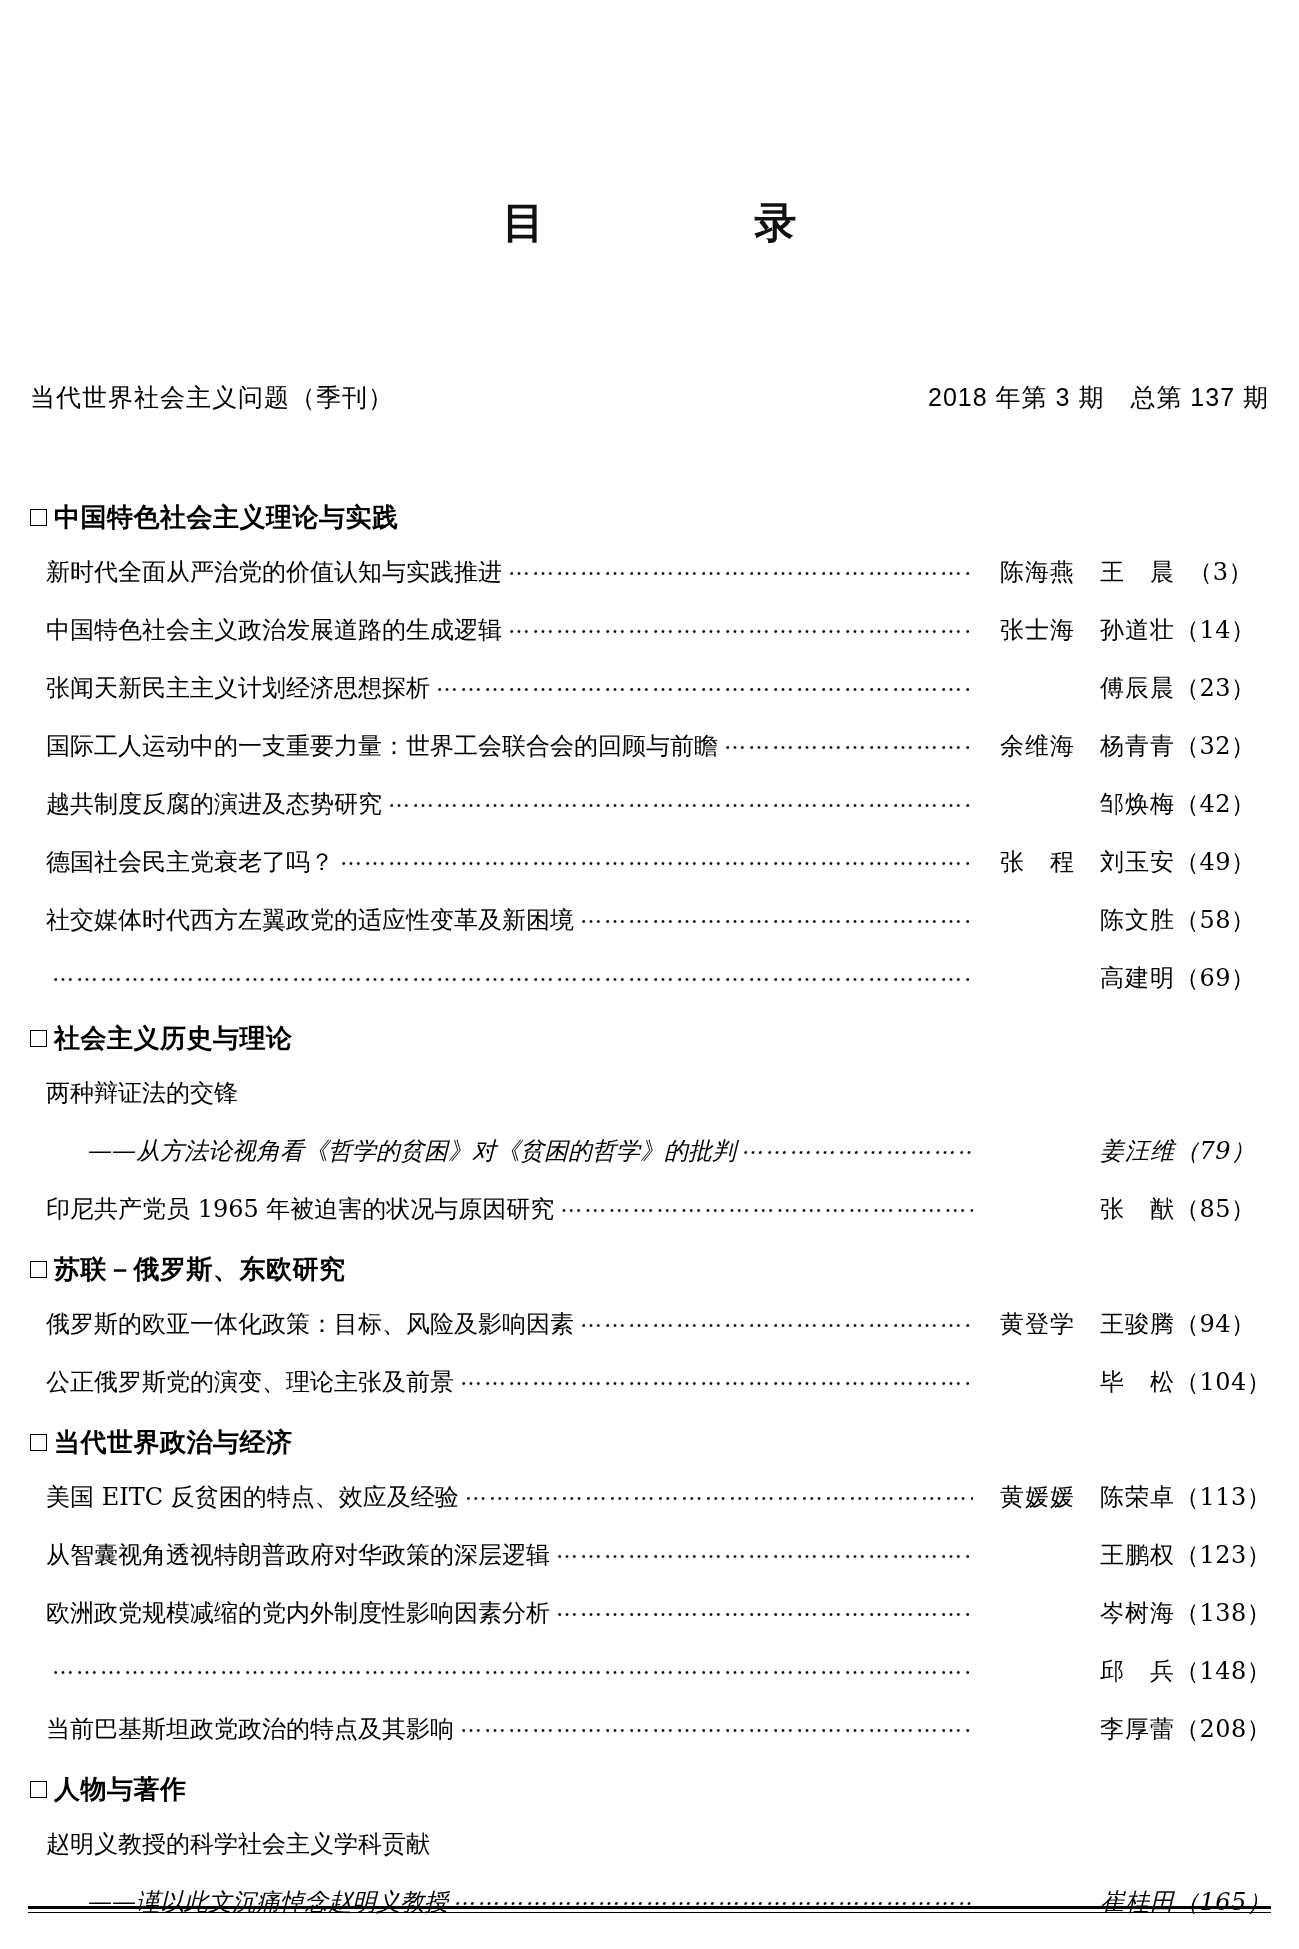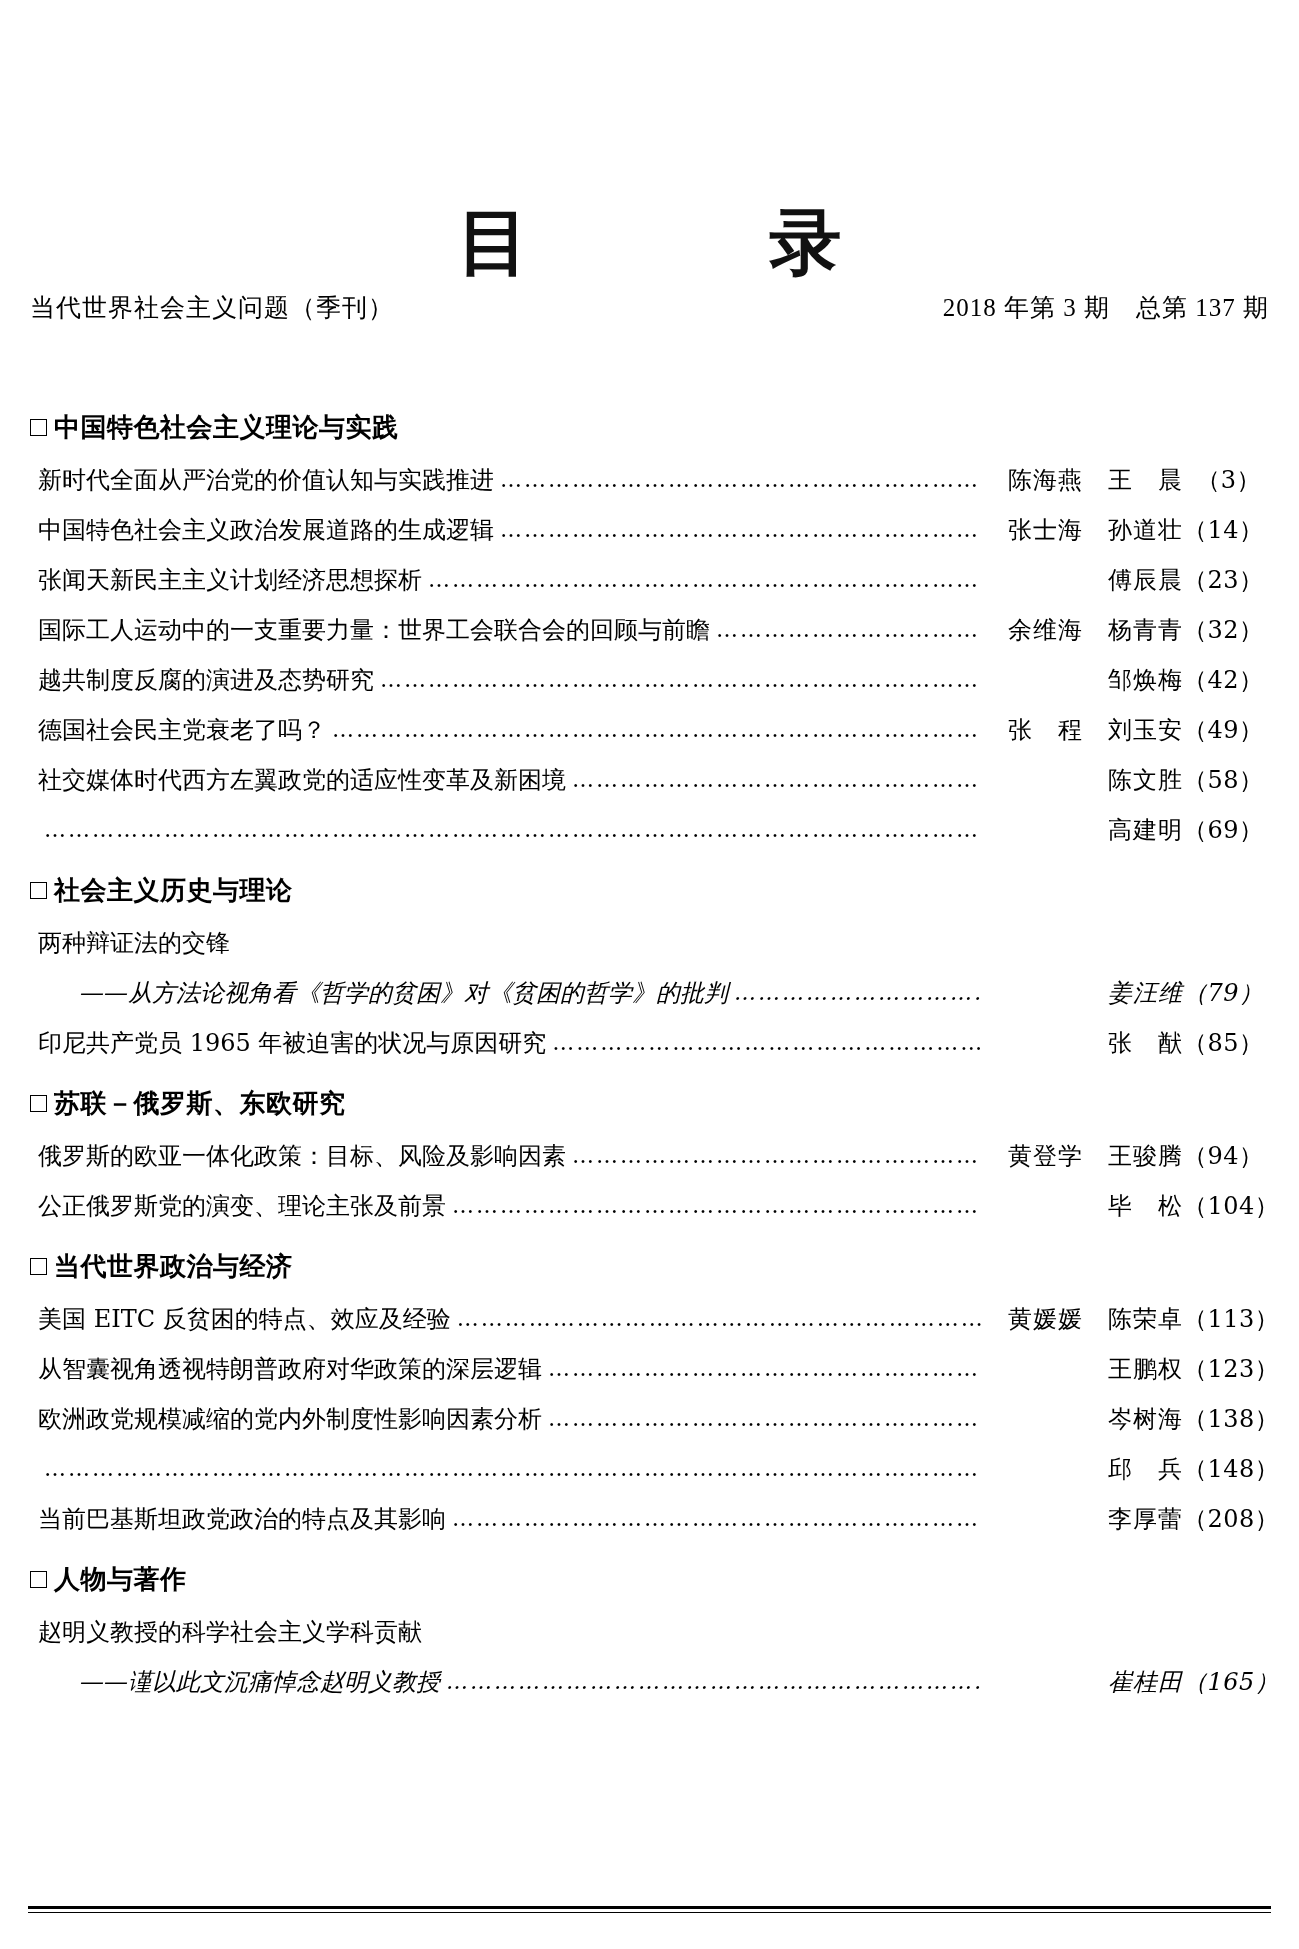--- a/index.html
+++ b/index.html
@@ -23,31 +23,32 @@
     position: relative;
   }
   .masthead {
     text-align: center;
     padding-top: 195px;
     letter-spacing: 0;
   }
   .masthead-title {
     font-family: "DejaVu Serif", "Liberation Serif", serif;
     font-weight: bold;
-    font-size: 72px;
+    font-size: 42px;
     letter-spacing: 84px;
     padding-left: 84px;
     color: #111;
   }
   .journal-line {
+    margin-top: 130px;
     display: flex;
     justify-content: space-between;
     align-items: center;
     font-size: 25px;
-    font-family: Liberation Serif, serif;
+    font-family: Liberation Sans, sans-serif;
     padding: 0 2px 0 2px;
   }
   .journal-name {
     letter-spacing: 1px;
   }
   .issue-info {
     letter-spacing: 1px;
   }
   .toc {
     margin-top: 86px;
@@ -66,24 +67,24 @@
   .sq {
     display: inline-block;
     width: 15px;
     height: 15px;
     border: 1.6px solid #000;
     margin-right: 7px;
     flex: none;
   }
   .entry {
     display: flex;
-    align-items: flex-end;
+    align-items: flex-start;
     font-size: 24px;
     line-height: 1.75;
-    margin: 8px;
+    margin: 16px;
     white-space: nowrap;
   }
   .entry .title {
     flex: none;
   }
   .entry .dots {
     flex: 1 1 auto;
     overflow: hidden;
     white-space: nowrap;
     margin: 0 6px;

